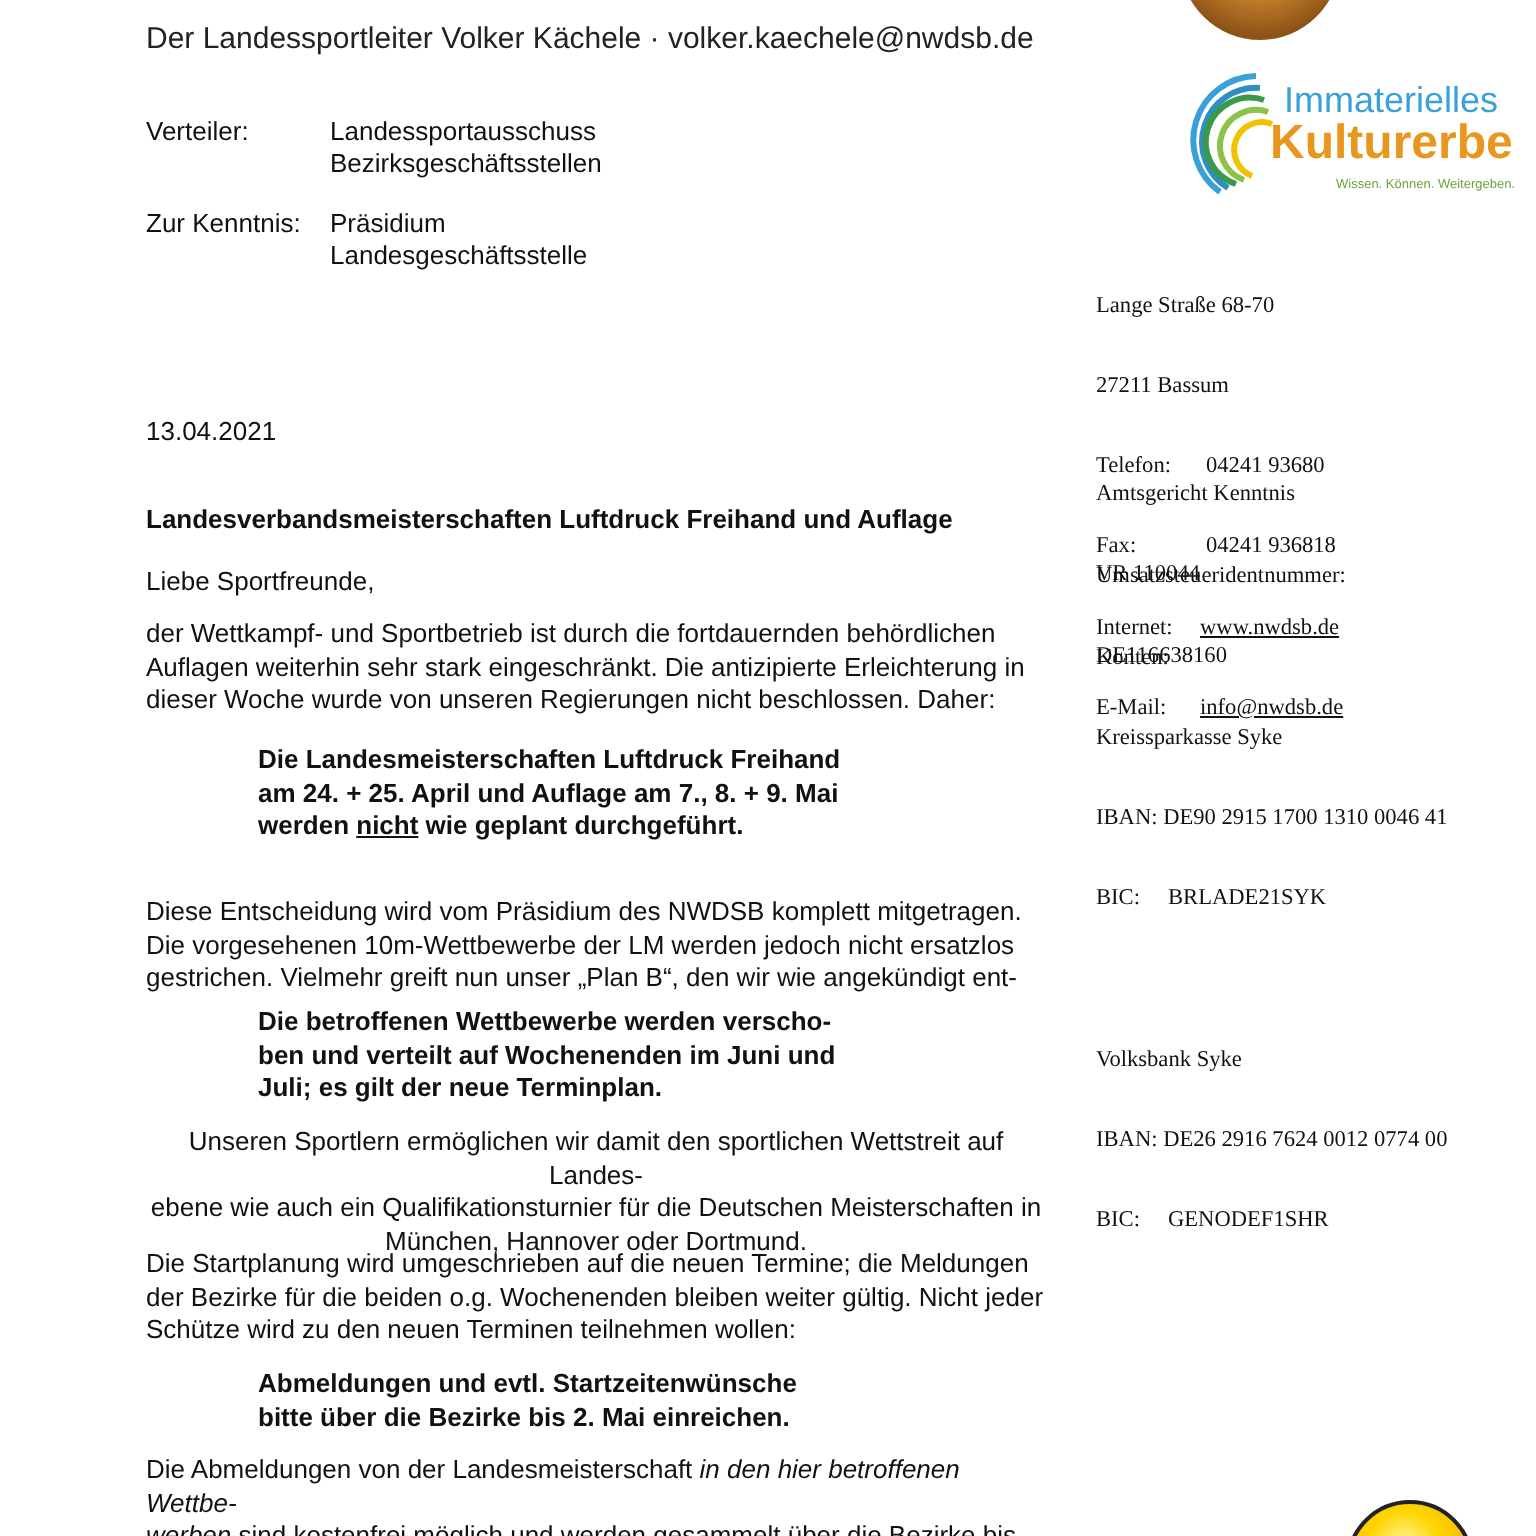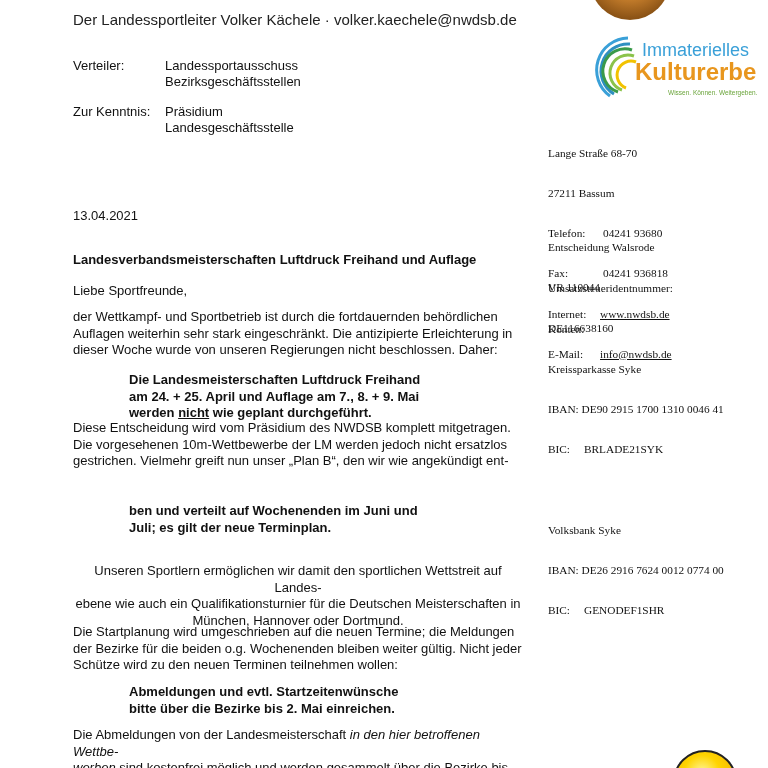--- a/index.html
+++ b/index.html
@@ -69,21 +69,21 @@
 <div class="abs side" style="top:120px;">
   <div>Lange Straße 68-70</div>
   <div>27211 Bassum</div>
   <div><span style="display:inline-block;width:55px">Telefon:</span><span>04241 93680</span></div>
   <div><span style="display:inline-block;width:55px">Fax:</span><span>04241 936818</span></div>
   <div><span style="display:inline-block;width:52px">Internet:</span><a>www.nwdsb.de</a></div>
   <div><span style="display:inline-block;width:52px">E-Mail:</span><a>info@nwdsb.de</a></div>
 </div>
 
 <div class="abs side" style="top:214px;">
-  <div>Entscheidung Walsrode</div>
+  <div>Amtsgericht Kenntnis</div>
   <div>VR 110044</div>
 </div>
 
 <div class="abs side" style="top:255px;">
   <div>Umsatzsteueridentnummer:</div>
   <div>DE116638160</div>
 </div>
 
 <div class="abs side" style="top:296px;">
   <div>Konten:</div>
@@ -105,27 +105,28 @@
   <p>Auflagen weiterhin sehr stark eingeschränkt. Die antizipierte Erleichterung in</p>
   <p>dieser Woche wurde von unseren Regierungen nicht beschlossen. Daher:</p>
 </div>
 
 <div class="abs emph" style="top:372px;">
   <p>Die Landesmeisterschaften Luftdruck Freihand</p>
   <p>am 24. + 25. April und Auflage am 7., 8. + 9. Mai</p>
   <p><span>werden </span><span class="u">nicht</span><span> wie geplant durchgeführt.</span></p>
 </div>
 
-<div class="abs body-text" style="top:420px;">
+<div class="abs body-text" style="top:448px;">
   <p>Diese Entscheidung wird vom Präsidium des NWDSB komplett mitgetragen.</p>
   <p>Die vorgesehenen 10m-Wettbewerbe der LM werden jedoch nicht ersatzlos</p>
   <p>gestrichen. Vielmehr greift nun unser „Plan B“, den wir wie angekündigt ent-</p>
 </div>
 
 <div class="abs emph" style="top:503px;">
+  <p>Die betroffenen Wettbewerbe werden verscho-</p>
   <p>ben und verteilt auf Wochenenden im Juni und</p>
   <p>Juli; es gilt der neue Terminplan.</p>
 </div>
 
 <div class="abs body-text" style="top:563px;text-align:center;">
   <p>Unseren Sportlern ermöglichen wir damit den sportlichen Wettstreit auf Landes-</p>
   <p>ebene wie auch ein Qualifikationsturnier für die Deutschen Meisterschaften in</p>
   <p>München, Hannover oder Dortmund.</p>
 </div>
 

